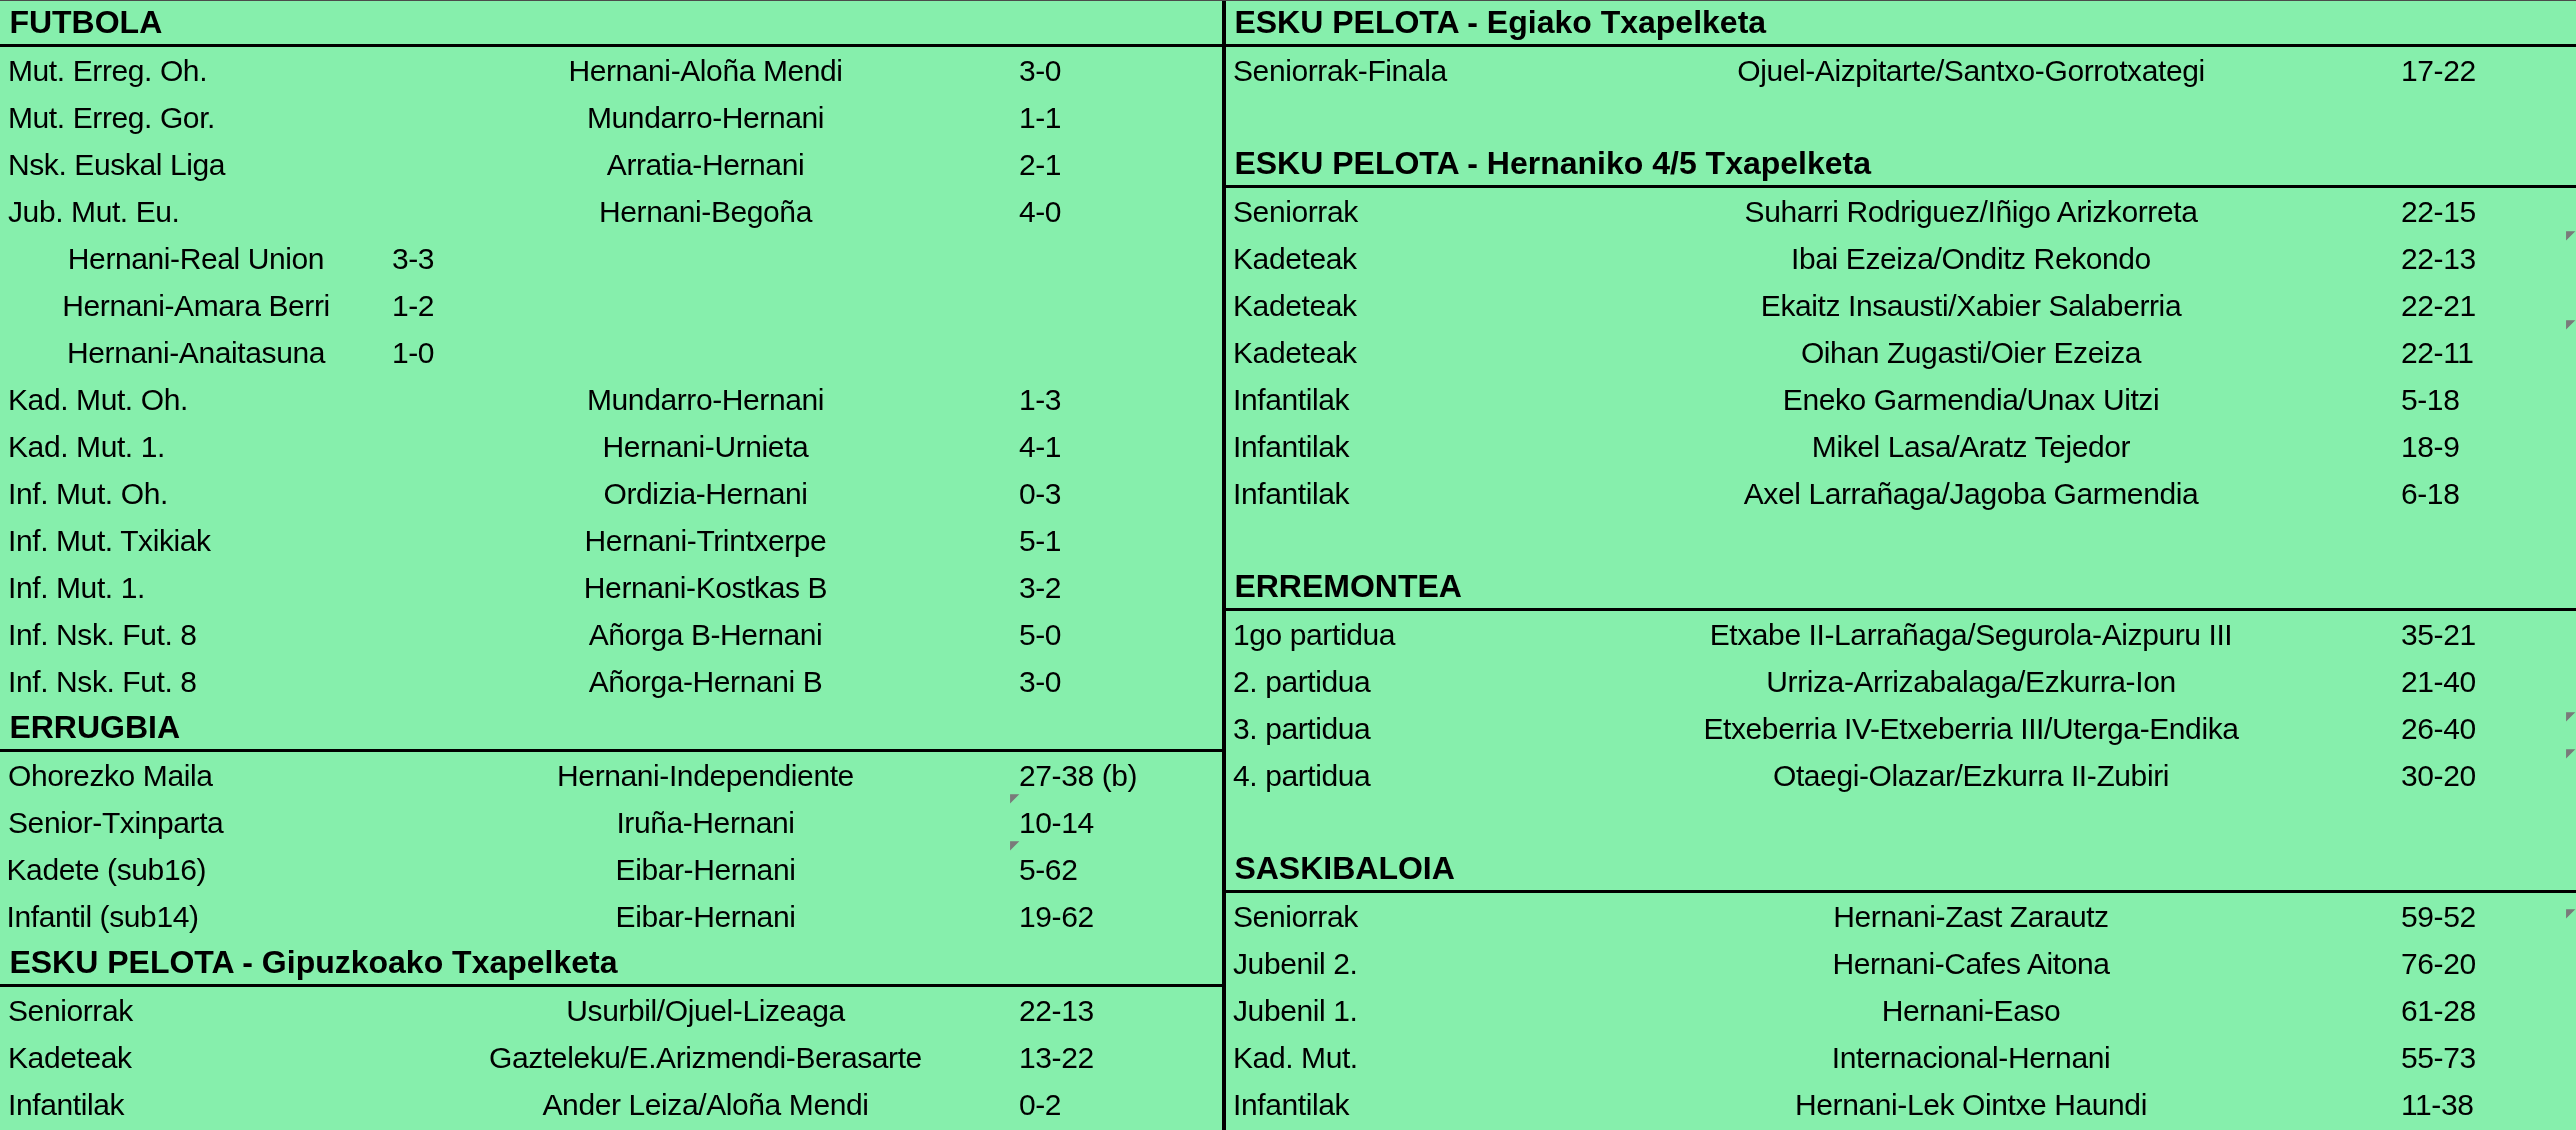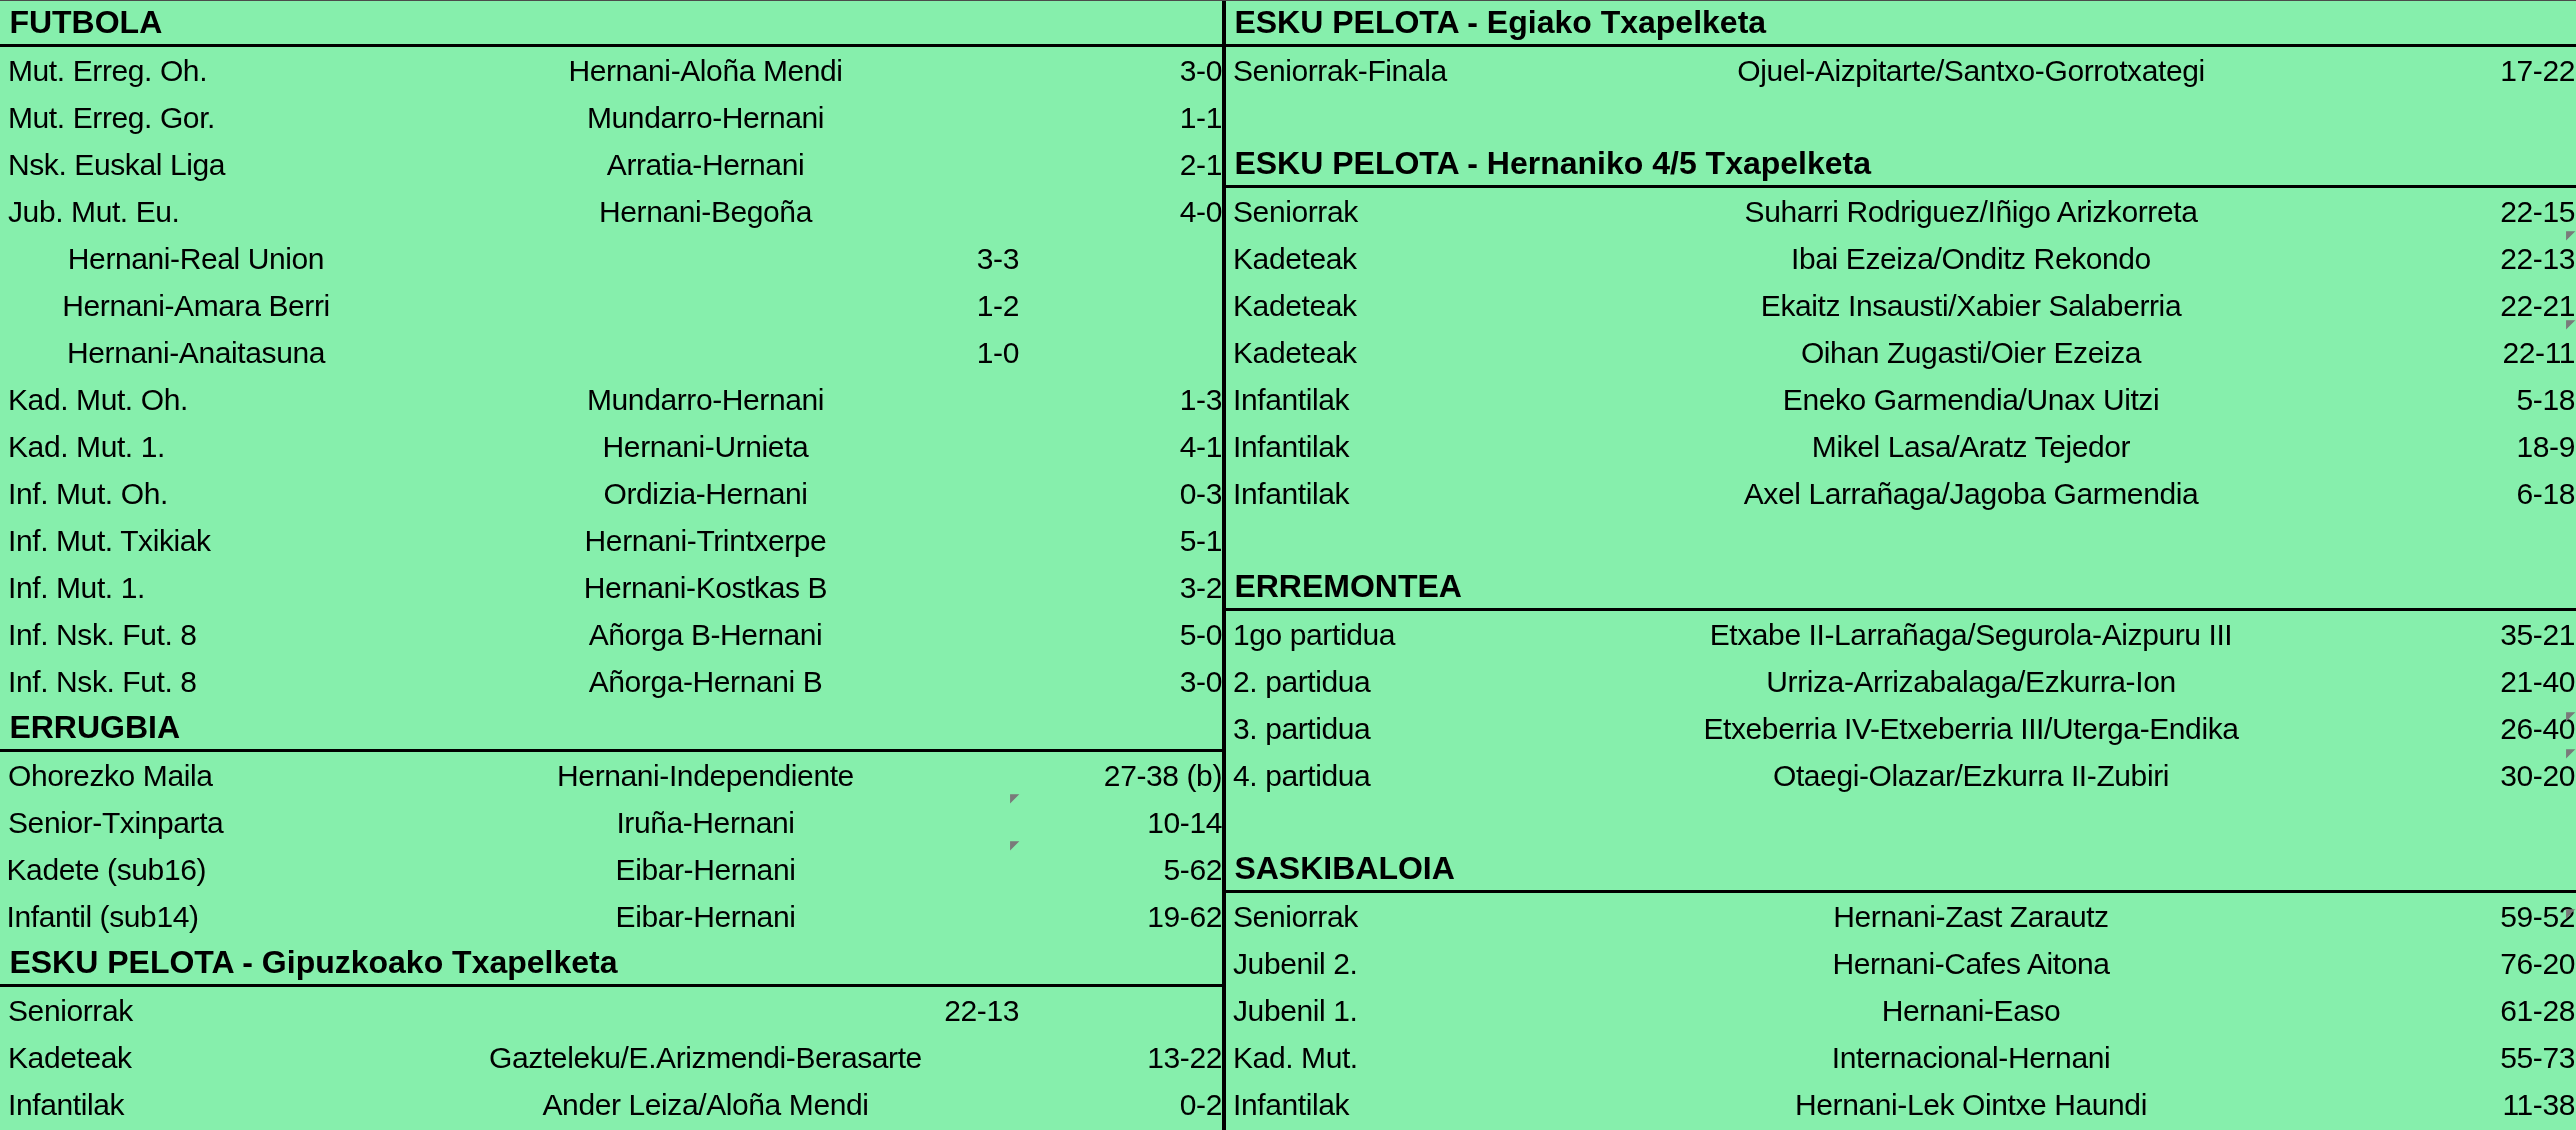--- a/index.html
+++ b/index.html
@@ -65,21 +65,21 @@
     border-bottom: 3.6px solid #000000;
     padding-left: 9.4px;
     letter-spacing: 0;
   }
   .row.spacer {  }
 
   .cell { white-space: nowrap; overflow: visible; }
   .cell.label { padding-left: 8px; text-align: left; }
   .cell.label.sm { padding-left: 6.5px; }
   .cell.match { text-align: center; }
-  .cell.score { text-align: right; }
+  .cell.score { text-align: left; }
 
   .mark {
     position: absolute;
     font-size: 12.2px;
     line-height: 1;
     color: #7a7a7a;
     z-index: 7;
   }
 </style>
 </head>
@@ -173,20 +173,21 @@
         <div class="cell score">5-62</div>
       </div>
       <div class="row data">
         <div class="cell label sm">Infantil (sub14)</div>
         <div class="cell match">Eibar-Hernani</div>
         <div class="cell score">19-62</div>
       </div>
       <div class="row header">ESKU PELOTA - Gipuzkoako Txapelketa</div>
       <div class="row data">
         <div class="cell label">Seniorrak</div>
+        <div class="cell match">Usurbil/Ojuel-Lizeaga</div>
         <div class="cell score">22-13</div>
       </div>
       <div class="row data">
         <div class="cell label">Kadeteak</div>
         <div class="cell match">Gazteleku/E.Arizmendi-Berasarte</div>
         <div class="cell score">13-22</div>
       </div>
       <div class="row data">
         <div class="cell label">Infantilak</div>
         <div class="cell match">Ander Leiza/Aloña Mendi</div>

